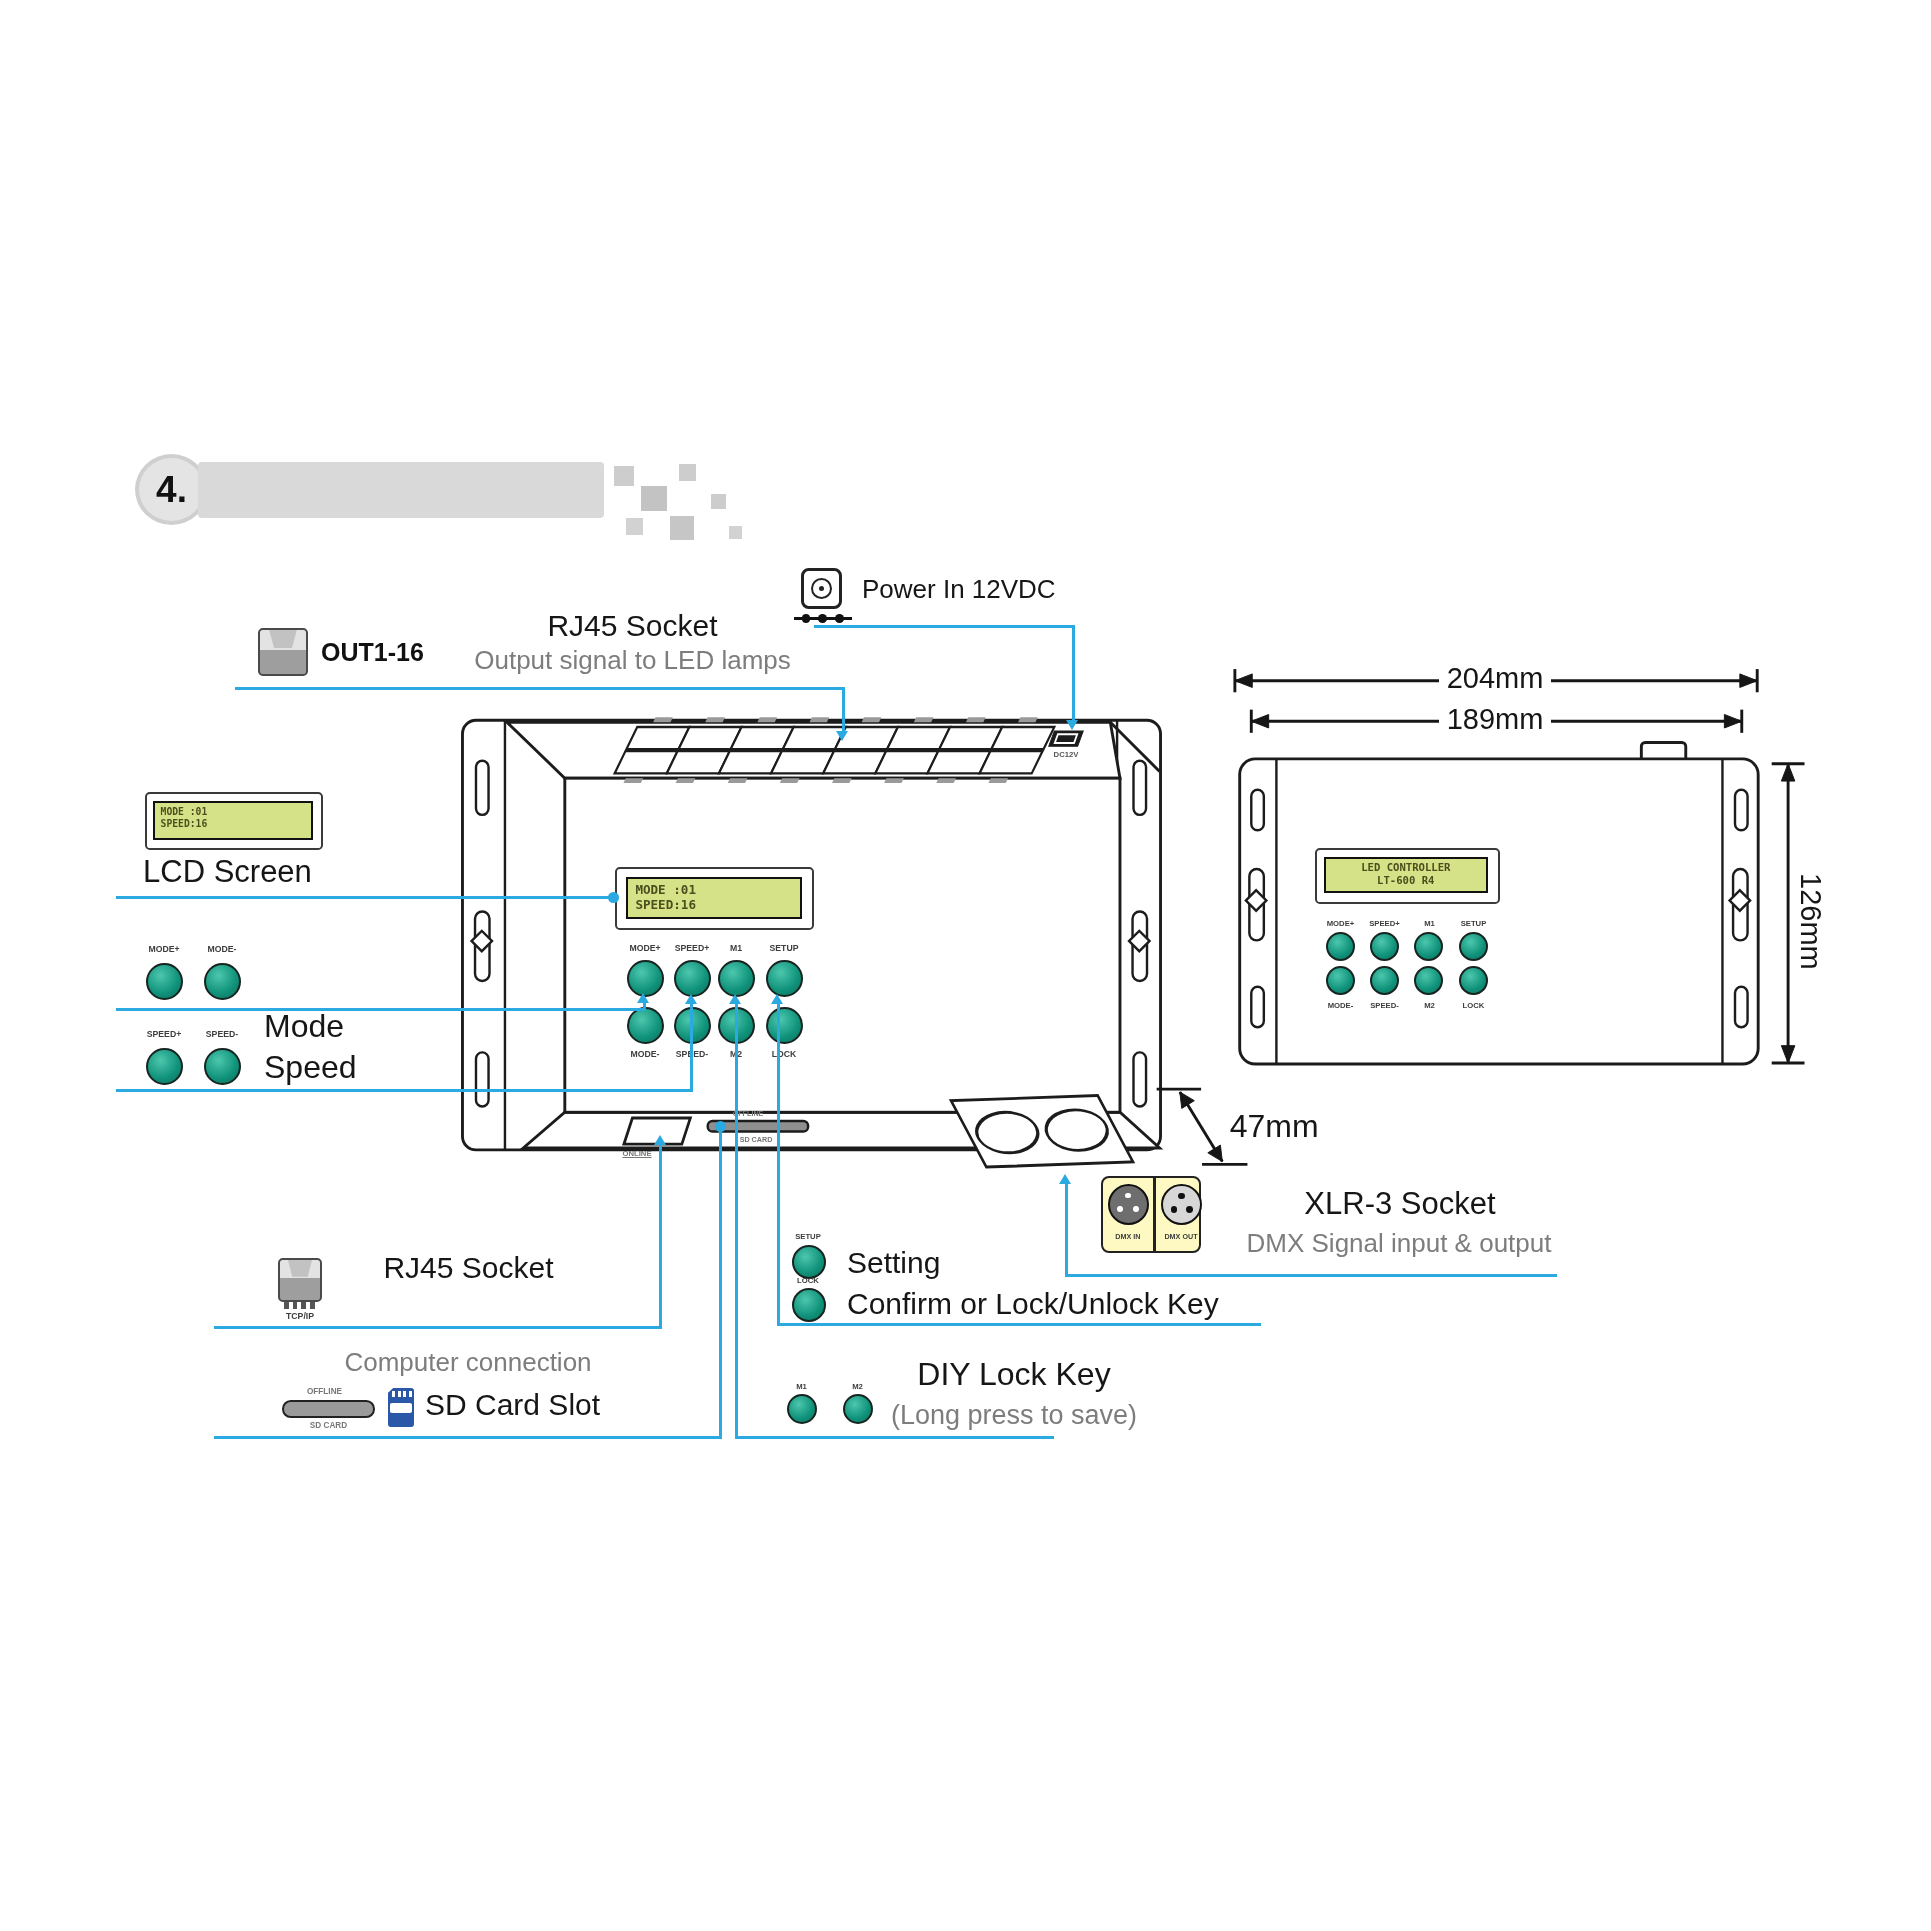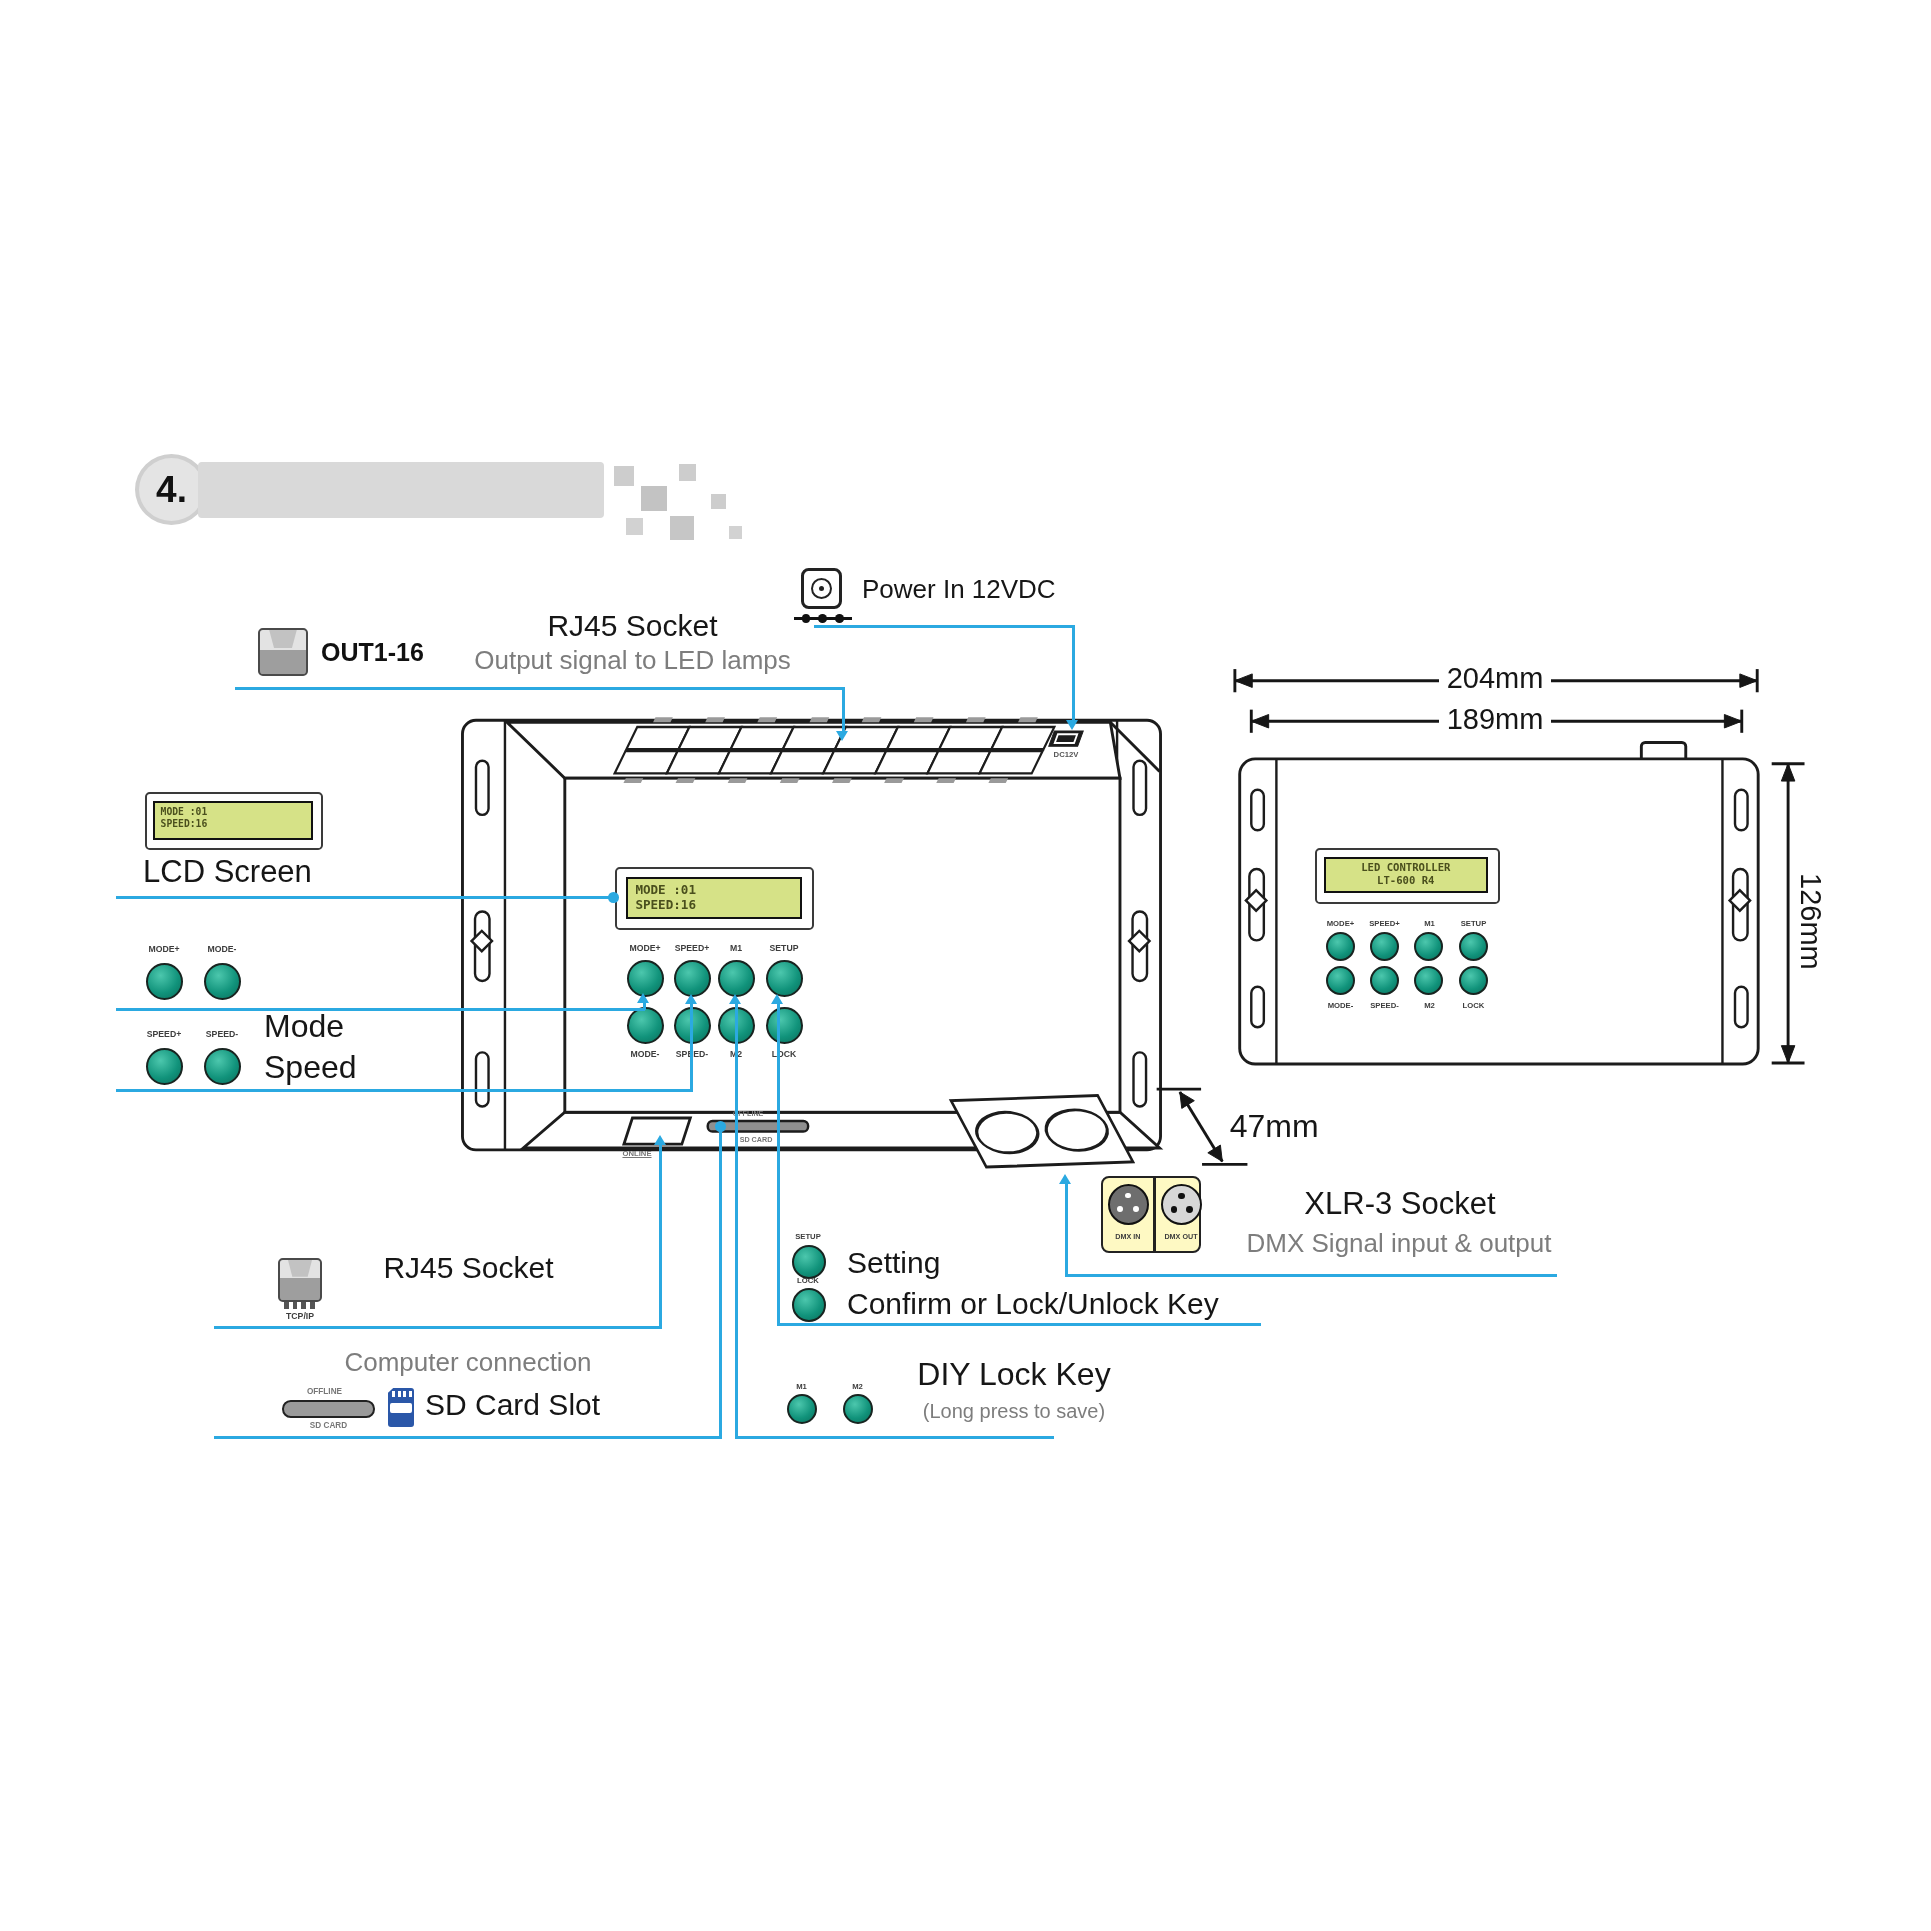--- a/index.html
+++ b/index.html
@@ -342,21 +342,21 @@
   <div class="lbl" style="left:847px;top:1246px;font-size:30px;">Setting</div>
   <div class="klabel" style="left:785px;top:1276px;width:46px;font-size:7.7px;">LOCK</div>
   <div class="btn" style="left:792px;top:1288px;width:34px;height:34px;"></div>
   <div class="lbl" style="left:847px;top:1287px;font-size:30px;">Confirm or Lock/Unlock Key</div>
 
   <div class="klabel" style="left:784px;top:1382px;width:35px;font-size:7.7px;">M1</div>
   <div class="klabel" style="left:840px;top:1382px;width:35px;font-size:7.7px;">M2</div>
   <div class="btn" style="left:787px;top:1394px;width:30px;height:30px;"></div>
   <div class="btn" style="left:843px;top:1394px;width:30px;height:30px;"></div>
   <div class="abs" style="left:898px;top:1356px;width:232px;text-align:center;font-size:32px;color:#161616;white-space:nowrap;">DIY Lock Key</div>
-  <div class="sub" style="left:874px;top:1400px;width:280px;text-align:center;font-size:20px;">(Long press to save)</div>
+  <div class="sub" style="left:874px;top:1400px;width:280px;text-align:center;font-size:27px;">(Long press to save)</div>
 
   <div class="abs" style="left:1101px;top:1176px;width:100px;height:77px;border:2.9px solid #222;border-radius:8px;box-sizing:border-box;background:#fef9c3;">
     <div style="position:absolute;left:50px;top:0;width:2.9px;height:100%;background:#222;"></div>
     <div style="position:absolute;left:4.8px;top:5.8px;width:41px;height:41px;border:2.9px solid #111;border-radius:50%;background:#6e6e6e;box-sizing:border-box;">
       <div style="position:absolute;left:15.4px;top:6.8px;width:5.8px;height:5.8px;background:#fff;border-radius:50%;"></div>
       <div style="position:absolute;left:7.7px;top:20px;width:5.8px;height:5.8px;background:#fff;border-radius:50%;"></div>
       <div style="position:absolute;left:23px;top:20px;width:5.8px;height:5.8px;background:#fff;border-radius:50%;"></div>
     </div>
     <div style="position:absolute;left:58px;top:5.8px;width:41px;height:41px;border:2.9px solid #111;border-radius:50%;background:#d7d7d7;box-sizing:border-box;">
       <div style="position:absolute;left:15.4px;top:6.8px;width:6.8px;height:6.8px;background:#111;border-radius:50%;"></div>

